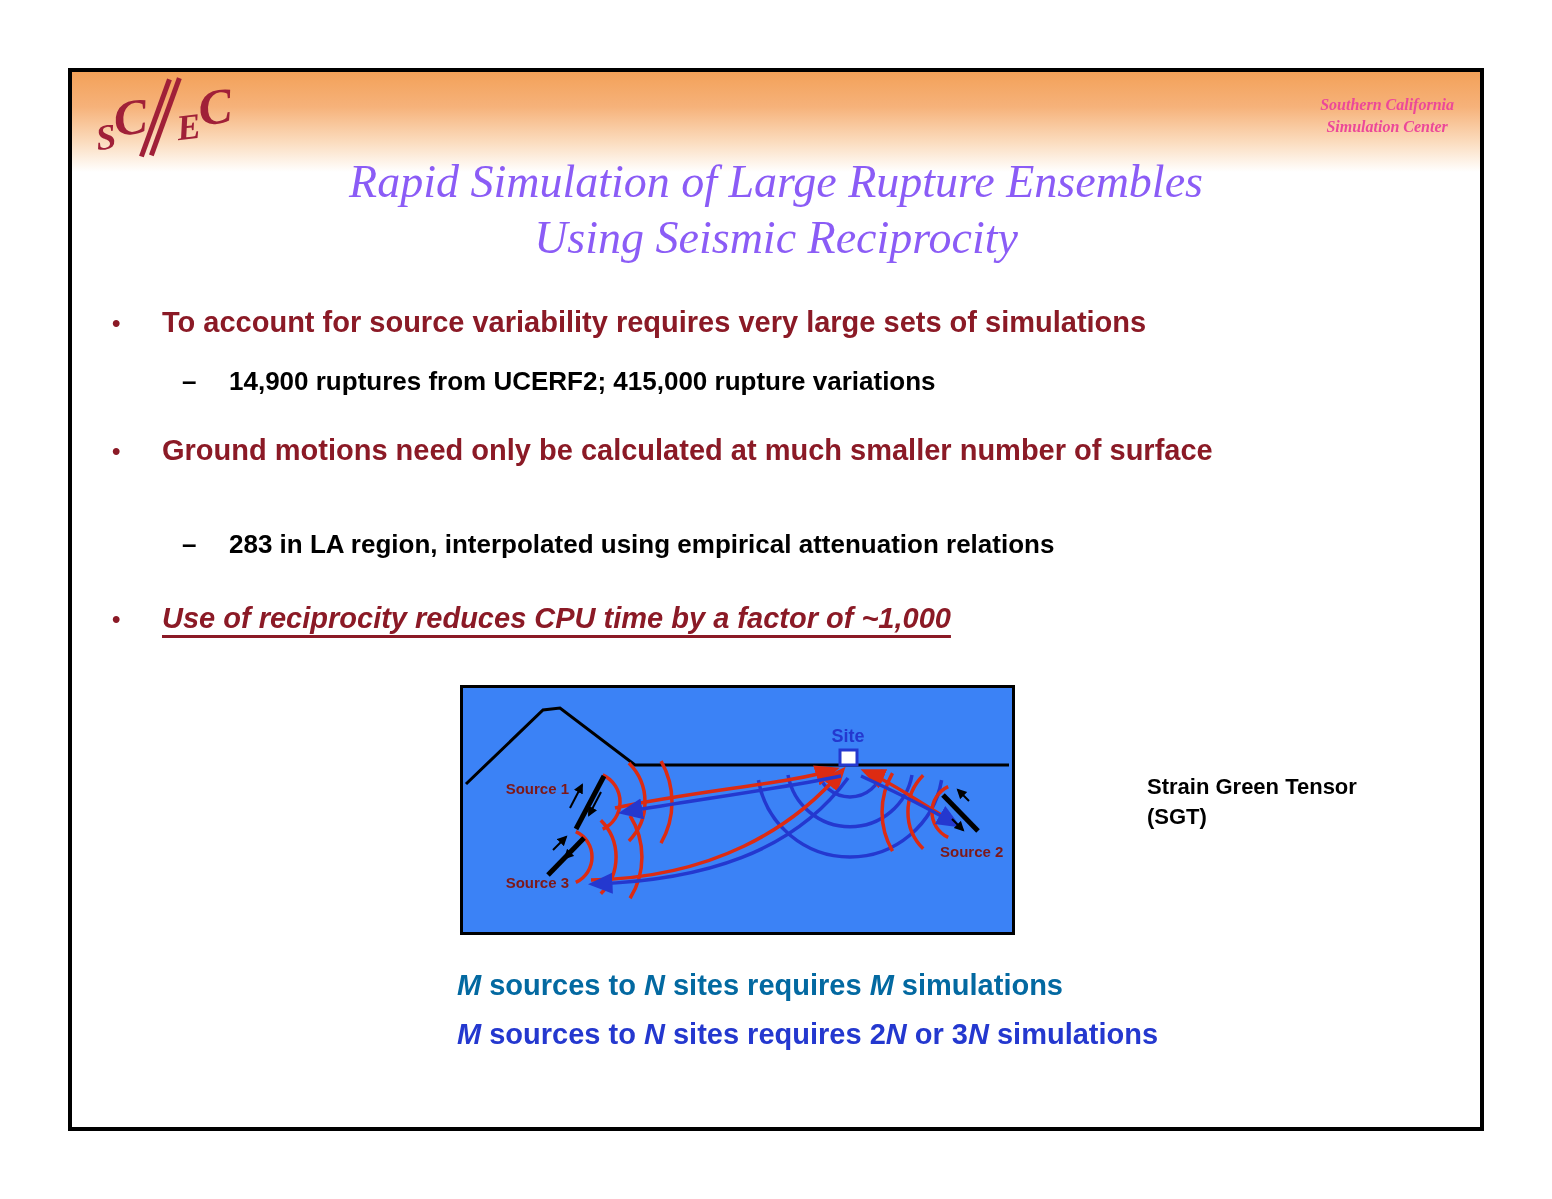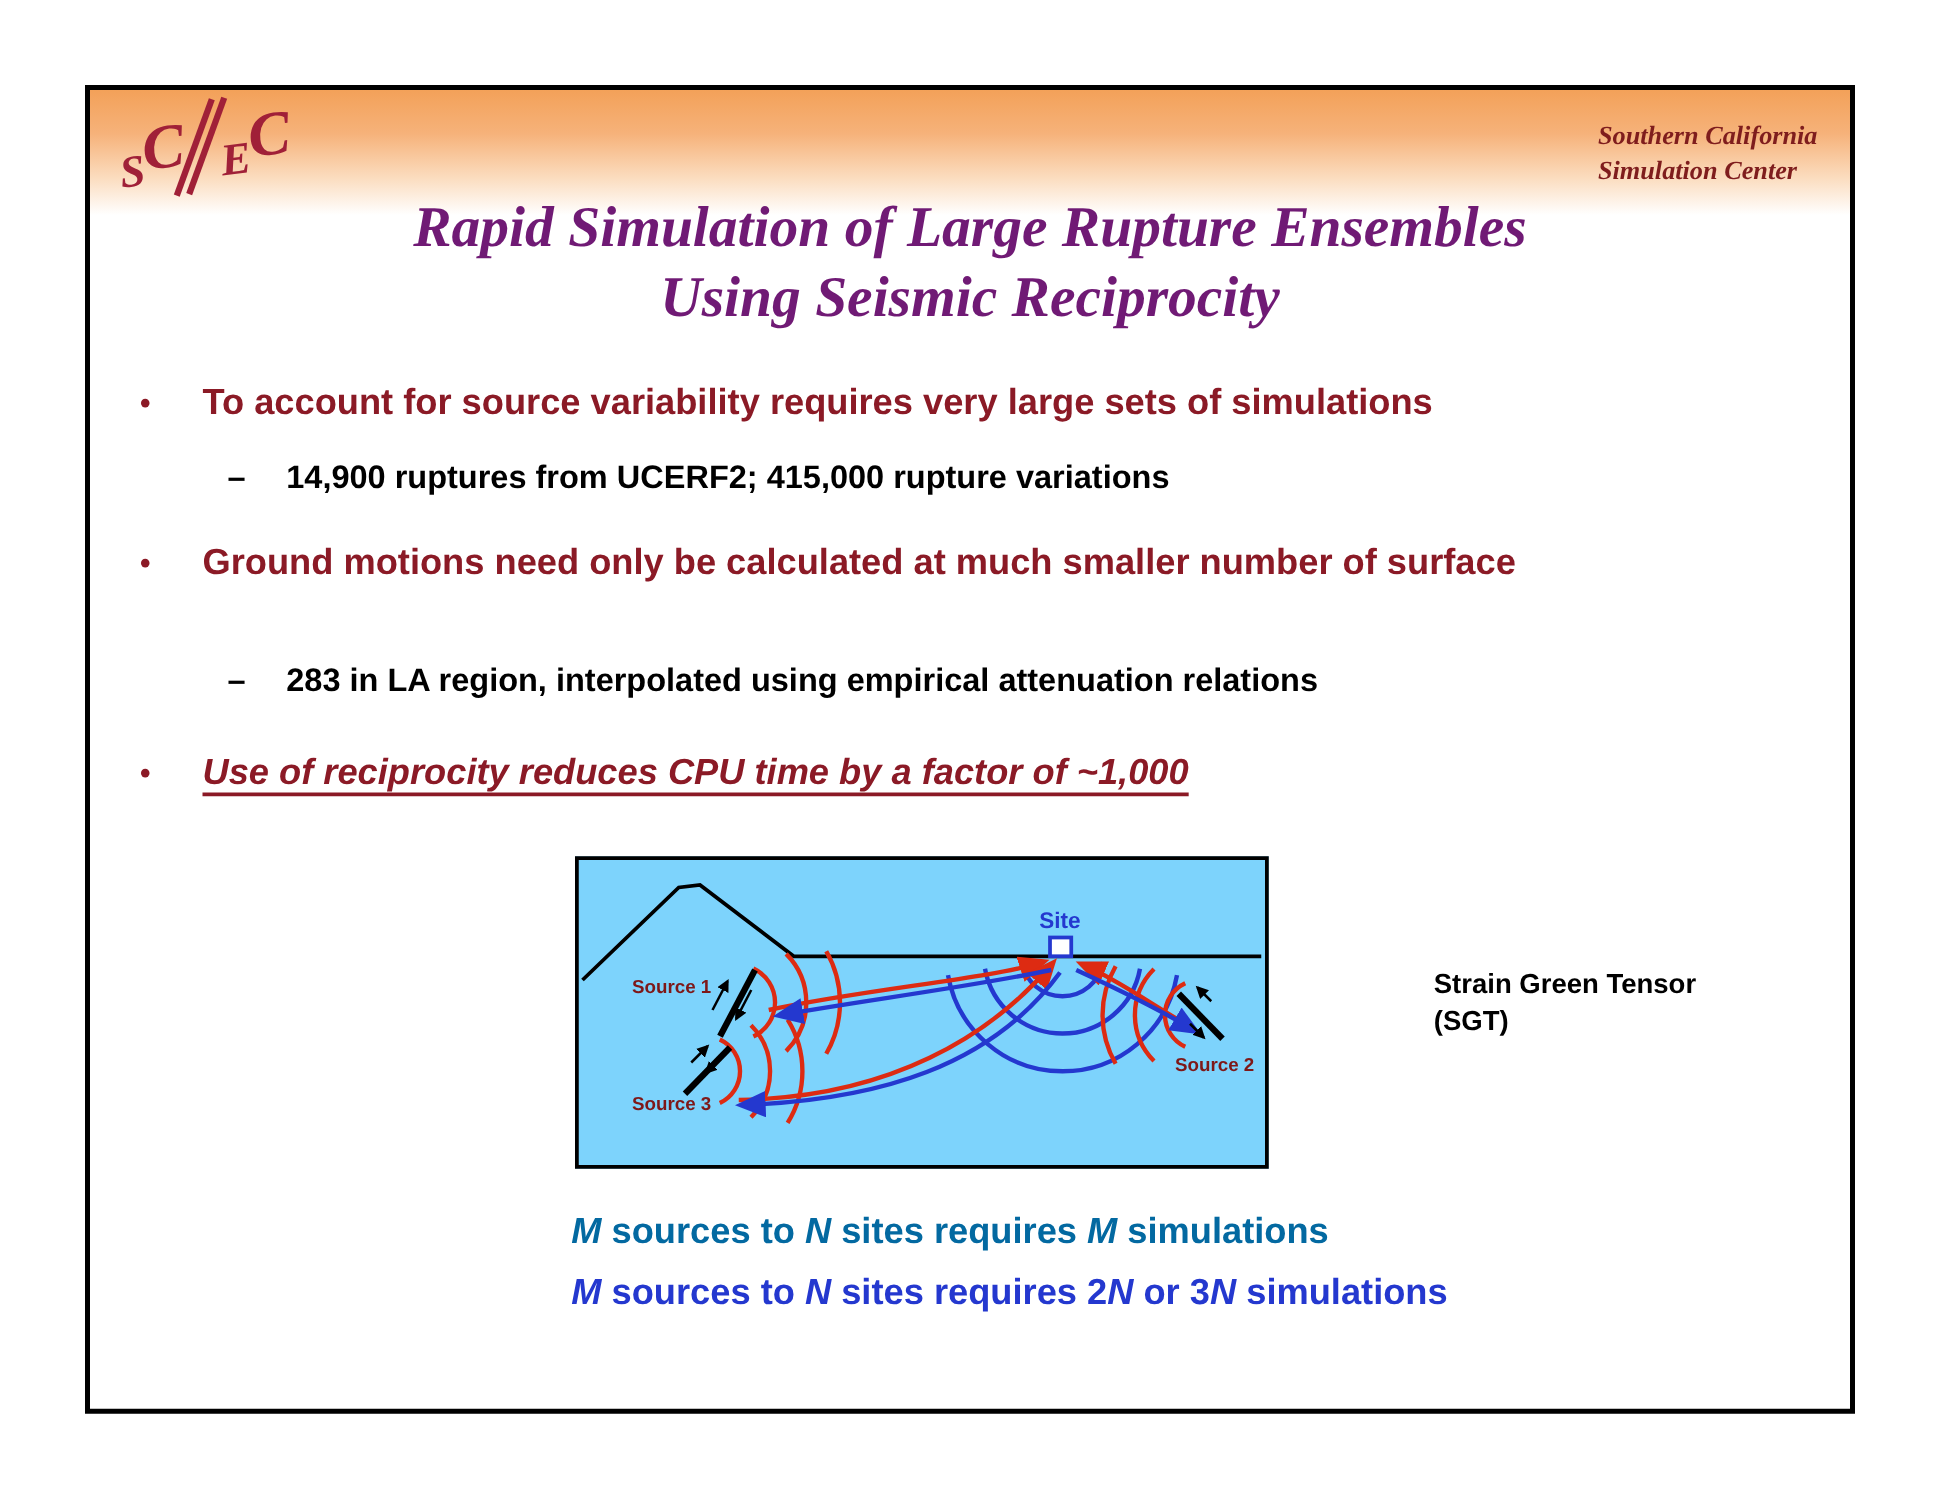--- a/index.html
+++ b/index.html
@@ -22,43 +22,43 @@
     color:#A02038;font-family:"Liberation Serif",serif;font-weight:bold;font-style:italic;
     white-space:nowrap;
   }
   .lg-s,.lg-e{font-size:36px;vertical-align:-8px;}
   .lg-c{font-size:50px;vertical-align:4px;}
   .lg-slashes{display:inline-block;width:28px;height:72px;position:relative;vertical-align:-20px;}
   .sl{position:absolute;width:5px;height:82px;background:#A02038;transform:rotate(27deg);top:-6px;}
   .sl1{left:6px;} .sl2{left:16px;}
   
   .org{
-    position:absolute;right:26px;top:22px;text-align:left;
-    color:#7f1d1d;font-family:"Liberation Serif",serif;
-    font-weight:bold;font-style:italic;font-size:21px;line-height:1.35;
+    position:absolute;right:26px;top:22px;text-align:center;
+    color:#ec4899;font-family:"Liberation Serif",serif;
+    font-weight:bold;font-style:italic;font-size:16px;line-height:1.35;
   }
   
   .title{
     position:absolute;left:0;right:0;top:82px;text-align:center;
-    color:#701a75;font-family:"Liberation Serif",serif;font-weight:bold;font-style:italic;
+    color:#8b5cf6;font-family:"Liberation Serif",serif;font-weight:normal;font-style:italic;
     font-size:46px;line-height:56px;
   }
   
   .row{position:absolute;display:flex;}
   .lvl1{left:40px;color:#8B1A26;font-weight:bold;font-size:29px;line-height:45px;}
   .lvl1 .marker{width:50px;font-size:24px;}
   .lvl1 .text{width:1286px;}
   .lvl2{left:110px;color:#000;font-weight:bold;font-size:26px;line-height:34px;}
   .lvl2 .marker{width:47px;}
   .emph .text span{font-style:italic;text-decoration:underline;text-decoration-thickness:3px;text-underline-offset:7px;}
   .b2line{display:block;}
   
   .diagram-box{
     position:absolute;left:388px;top:613px;width:549px;height:244px;
-    border:3px solid #000;background:#7dd3fc;
+    border:3px solid #000;background:#3b82f6;
   }
   .sgt{
     position:absolute;left:1075px;top:700px;width:260px;
     color:#000;font-weight:bold;font-size:22px;line-height:1.35;
   }
   
   .eqline{position:absolute;left:385px;font-weight:bold;font-size:29px;white-space:nowrap;}
   .eqline span{white-space:pre;}
   .eq-forward{top:897px;color:#0369a1;}
   .eq-reciprocal{top:946px;color:#2438CF;}

